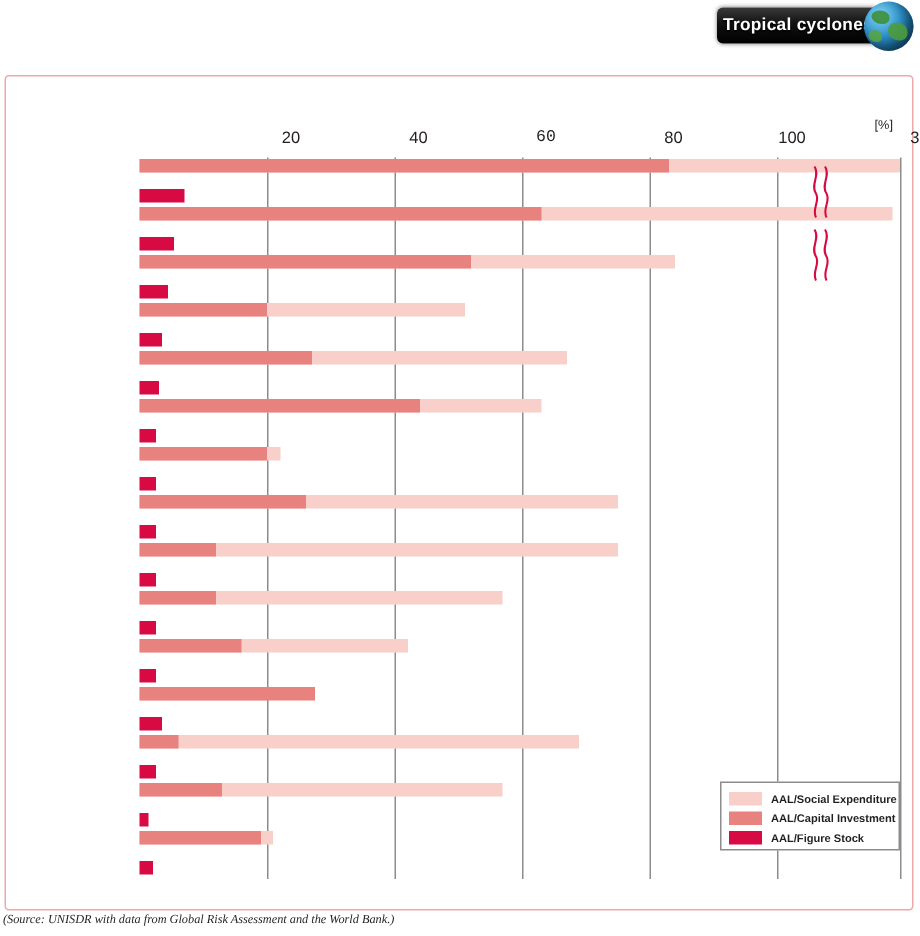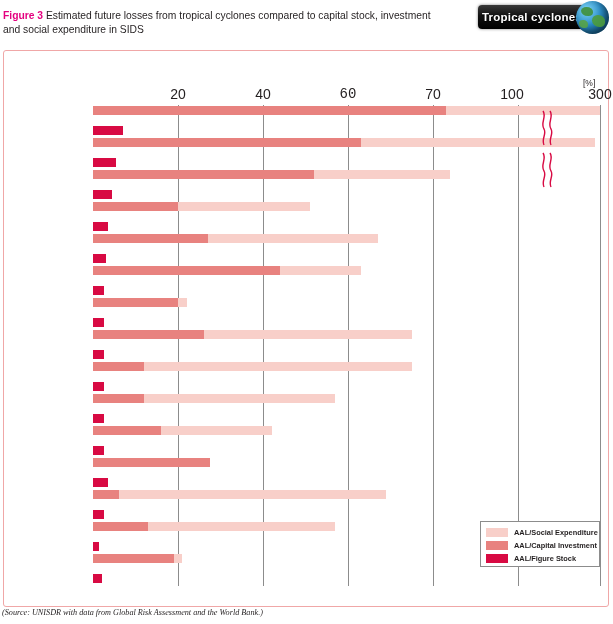--- a/index.html
+++ b/index.html
@@ -48,22 +48,22 @@
   
   #panel{
     position:absolute;left:3px;top:50px;width:604px;height:555px;
     border:1px solid #f0a7a7;border-radius:3px;background:#fff;
   }
 
   
   #plot{position:absolute;left:93px;top:105px;width:507px;height:481px;}
   .gridline{position:absolute;top:0;width:1px;height:481px;background:#8c8c8c;}
   .tick-label{
-    position:absolute;top:-19px;font-size:14px;color:#231f20;
-    transform:translateX(-50%);white-space:nowrap;
+    position:absolute;top:-19px;font-size:11px;color:#231f20;
+    transform:translateX(-50%);white-space:nowrap;margin-left:16px;
   }
   #unit-label{
     position:absolute;left:583px;top:78px;font-size:8.5px;color:#231f20;
   }
   #axis-break{
     position:absolute;left:538px;top:105px;width:18px;height:481px;
     pointer-events:none;
   }
 
   
@@ -85,24 +85,20 @@
   
   #source{
     position:absolute;left:2px;top:608px;font-size:8.2px;color:#231f20;
     font-style:italic;font-family:"Liberation Serif", serif;
   }
 </style>
 </head>
 <body>
 
 <div id="header">
-  <div id="fig-title">
-    <span id="fig-label" style="color: rgb(228, 0, 127);">Figure 3</span>
-    <span id="fig-text">Estimated future losses from tropical cyclones compared to capital stock, investment and social expenditure in SIDS</span>
-  </div>
 
   <div id="badge">
     <div id="badge-label">Tropical cyclones</div>
   </div>
   <div id="globe">
     <span class="land l1"></span>
       <span class="land l2"></span>
       <span class="land l3"></span>
   </div>
 </div>
@@ -112,21 +108,21 @@
 <div id="unit-label">[%]</div>
 
 <div id="plot">
     <div class="gridline" style="left: 85px;"></div>
     <div class="tick-label" style="left: 85px;">20</div>
     <div class="gridline" style="left: 170px;"></div>
     <div class="tick-label" style="left: 170px; text-align: center;">40</div>
     <div class="gridline" style="left: 255px;"></div>
     <div class="tick-label" style="left: 255px; font-family: Liberation Mono, monospace;">60</div>
     <div class="gridline" style="left: 340px;"></div>
-    <div class="tick-label" style="left: 340px;">70</div>
+    <div class="tick-label" style="left: 340px;">80</div>
     <div class="gridline" style="left: 425px;"></div>
     <div class="tick-label" style="left: 419px;">100</div>
     <div class="gridline" style="left: 507px;"></div>
     <div class="tick-label" style="left: 507px;">300</div>
     <div class="row" style="top: 1px; height: 30px;">
       <div class="bar social" title="Bahamas — AAL/Social Expenditure: 300%" style="width: 507px; background: rgb(248, 207, 201);"></div>
       <div class="bar investment" title="Bahamas — AAL/Capital Investment: 83%" style="width: 352.75px; background: rgb(232, 130, 127);"></div>
       <div class="bar stock" title="Bahamas — AAL/Capital Stock: 7%" style="width: 29.75px; background: rgb(216, 10, 67);"></div>
     </div>
     <div class="row" style="top: 33px; height: 30px;">

